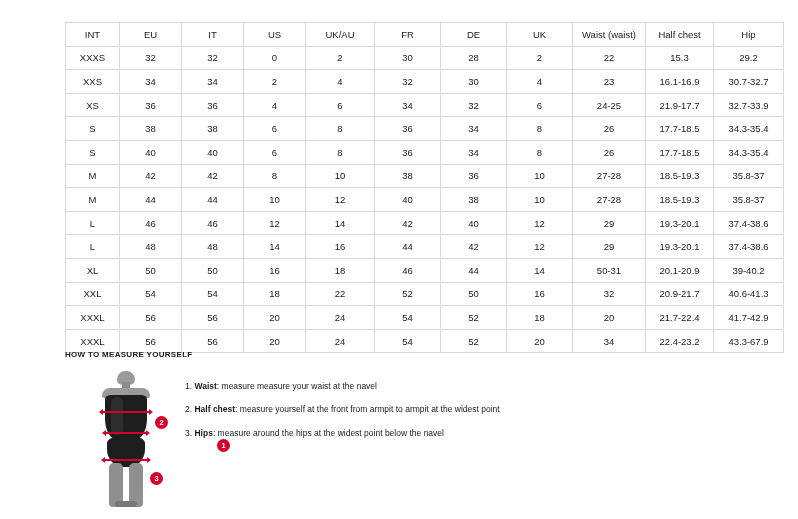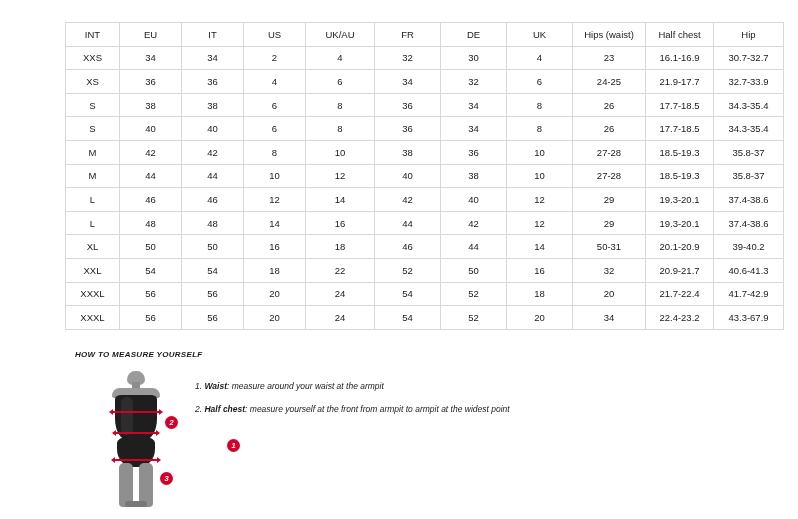--- a/index.html
+++ b/index.html
@@ -56,24 +56,23 @@
   col.c5 { width: 66px; }
   col.c6 { width: 66px; }
   col.c7 { width: 66px; }
   col.c8 { width: 73px; }
   col.c9 { width: 68px; }
   col.c10 { width: 70px; }
 
   
   .measure-section {
     position: absolute;
-    left: 75px;
+    left: 65px;
     top: 350px;
     width: 668px;
-    font-style: italic;
   }
   .measure-title {
     font-size: 8px;
     font-weight: bold;
     letter-spacing: 0.3px;
     color: #1a1a1a;
     margin-bottom: 10px;
   }
   .measure-body {
     position: relative;
@@ -257,26 +256,39 @@
       <thead>
         <tr>
           <th>INT</th>
           <th>EU</th>
           <th>IT</th>
           <th>US</th>
           <th>UK/AU</th>
           <th>FR</th>
           <th>DE</th>
           <th>UK</th>
-          <th>Hips (waist)</th>
+          <th>Waist (waist)</th>
           <th>Half chest</th>
           <th>Hip</th>
         </tr>
       </thead>
       <tbody>
+        <tr>
+          <td>XXXS</td>
+          <td>32</td>
+          <td>32</td>
+          <td>0</td>
+          <td>2</td>
+          <td>30</td>
+          <td>28</td>
+          <td>2</td>
+          <td>22</td>
+          <td>15.3</td>
+          <td>29.2</td>
+        </tr>
         <tr>
           <td>XXS</td>
           <td>34</td>
           <td>34</td>
           <td>2</td>
           <td>4</td>
           <td>32</td>
           <td>30</td>
           <td>4</td>
           <td>23</td>
@@ -453,24 +465,28 @@
         </div>
 
         <div class="badge badge-1">1</div>
         <div class="badge badge-2">2</div>
         <div class="badge badge-3">3</div>
       </div>
 
       <div class="text-col">
         <div class="measure-line">
           <span>1.</span>
-          <b>Waist</b><span>: measure around your waist at the armpit</span>
+          <b>Waist</b><span>: measure measure your waist at the navel</span>
         </div>
         <div class="measure-line">
           <span>2.</span>
           <b>Half chest</b><span>: measure yourself at the front from armpit to armpit at the widest point</span>
         </div>
+        <div class="measure-line">
+          <span>3.</span>
+          <b>Hips</b><span>: measure around the hips at the widest point below the navel</span>
+        </div>
       </div>
 
     </div>
   </div>
 
 </div>
 
 </body></html>

